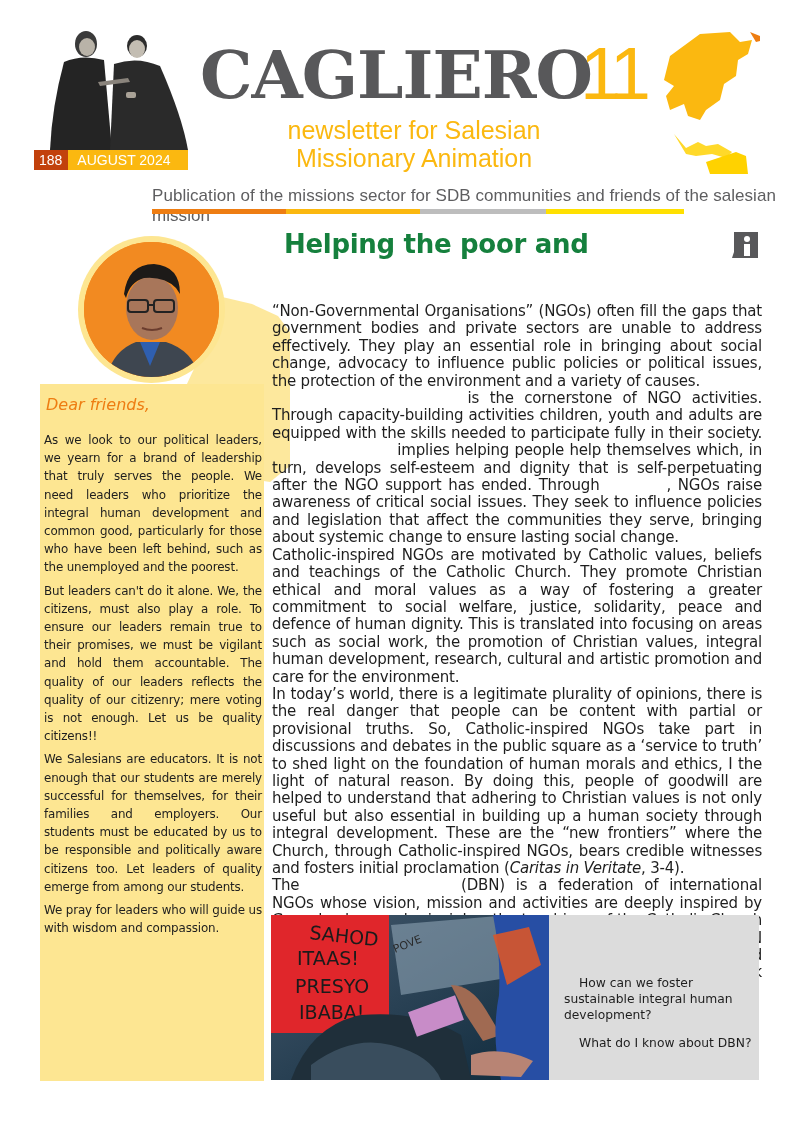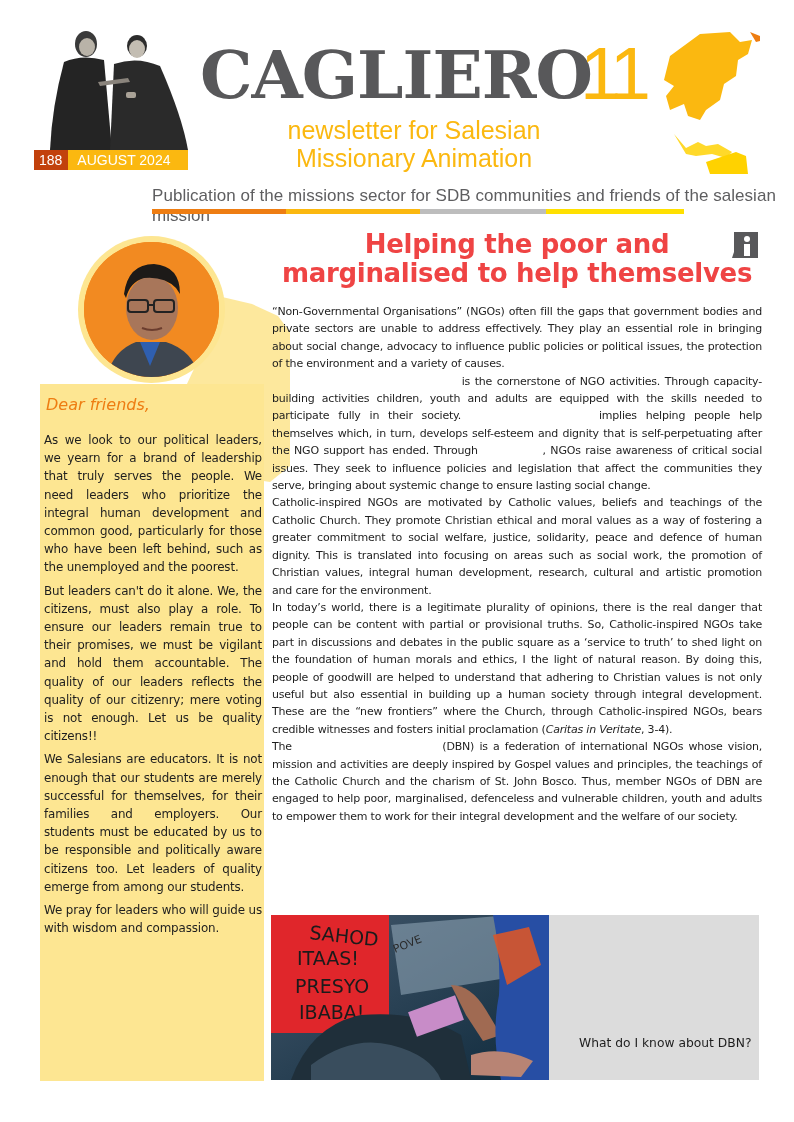--- a/index.html
+++ b/index.html
@@ -24,23 +24,23 @@
   
   .sidebar { position: absolute; left: 40px; top: 384px; width: 224px; height: 697px; background: #fde692; }
   .sidebar-map { position: absolute; left: 40px; top: 236px; width: 250px; height: 850px; }
   .portrait-ring { position: absolute; left: 78px; top: 236px; width: 147px; height: 147px; border-radius: 50%; background: #fde692; }
   .portrait { position: absolute; left: 84px; top: 242px; width: 135px; height: 135px; border-radius: 50%; background: #f28a21; overflow: hidden; }
   .greeting { position: absolute; left: 46px; top: 395px; font-family: "DejaVu Sans", sans-serif; font-style: italic; font-size: 16px; color: #ee7d12; }
   .letter { position: absolute; left: 44px; top: 431px; width: 218px; font-family: "DejaVu Sans", sans-serif; font-size: 11.9px; line-height: 18.2px; color: #1e1e1e; text-align: justify; letter-spacing: -0.15px; }
   .letter p { margin-bottom: 5px; }
 
   
-  .article-title { position: absolute; left: 272px; top: 230px; width: 490px; font-family: "DejaVu Sans", sans-serif; font-weight: bold; font-size: 26px; line-height: 29px; color: #ef4444; letter-spacing: -0.3px; text-align: center; }
+  .article-title { position: absolute; left: 284px; top: 230px; width: 490px; font-family: "DejaVu Sans", sans-serif; font-weight: bold; font-size: 26px; line-height: 29px; color: #15803d; letter-spacing: -0.3px; }
   .info-icon { position: absolute; left: 730px; top: 230px; width: 30px; height: 30px; }
-  .article-body { position: absolute; left: 272px; top: 303px; width: 490px; font-family: "DejaVu Sans", sans-serif; font-size: 11px; line-height: 17.4px; color: #1e1e1e; text-align: justify; letter-spacing: -0.2px; }
+  .article-body { position: absolute; left: 272px; top: 303px; width: 490px; font-family: "DejaVu Sans", sans-serif; font-size: 15px; line-height: 17.4px; color: #1e1e1e; text-align: justify; letter-spacing: -0.2px; }
   .article-body p { margin: 0; }
   .gap { display: inline-block; }
 
   
   .photo { position: absolute; left: 271px; top: 915px; width: 278px; height: 165px; overflow: hidden; background: #1d3950; }
   .question-box { position: absolute; left: 549px; top: 915px; width: 210px; height: 165px; background: #dcdcdc; }
   .question { position: absolute; left: 15px; width: 190px; font-family: "DejaVu Sans", sans-serif; font-size: 12.3px; line-height: 16px; color: #1e1e1e; text-indent: 15px; }
 </style>
 </head>
 <body>
@@ -107,21 +107,20 @@
 <div class="greeting">Dear friends,</div>
 <div class="letter">
   <p>As we look to our political leaders, we yearn for a brand of leadership that truly serves the people. We need leaders who prioritize the integral human development and common good, particularly for those who have been left behind, such as the unemployed and the poorest.</p>
   <p>But leaders can't do it alone. We, the citizens, must also play a role. To ensure our leaders remain true to their promises, we must be vigilant and hold them accountable. The quality of our leaders reflects the quality of our citizenry; mere voting is not enough. Let us be quality citizens!!</p>
   <p>We Salesians are educators. It is not enough that our students are merely successful for themselves, for their families and employers. Our students must be educated by us to be responsible and politically aware citizens too. Let leaders of quality emerge from among our students.</p>
   <p>We pray for leaders who will guide us with wisdom and compassion.</p>
 </div>
 
 <div class="article-title">
   <div>Helping the poor and</div>
-  <div>marginalised to help themselves</div>
 </div>
 <svg class="info-icon" viewBox="0 0 30 30">
   <path d="M4 2 L28 2 L28 28 L2 28 L4 22 Z" fill="#58585a"></path>
   <circle cx="17" cy="9" r="3" fill="#ffffff"></circle>
   <rect x="14" y="14" width="6" height="12" fill="#ffffff"></rect>
 </svg>
 
 <div class="article-body">
   <p>“Non-Governmental Organisations” (NGOs) often fill the gaps that government bodies and private sectors are unable to address effectively. They play an essential role in bringing about social change, advocacy to influence public policies or political issues, the protection of the environment and a variety of causes.</p>
   <p><span class="gap" style="width:185px"></span> <span>is the cornerstone of NGO activities. Through capacity-building activities children, youth and adults are equipped with the skills needed to participate fully in their society.</span> <span class="gap" style="width:120px"></span> <span>implies helping people help themselves which, in turn, develops self-esteem and dignity that is self-perpetuating after the NGO support has ended. Through</span> <span class="gap" style="width:60px"></span><span>, NGOs raise awareness of critical social issues. They seek to influence policies and legislation that affect the communities they serve, bringing about systemic change to ensure lasting social change.</span></p>
@@ -149,14 +148,15 @@
     <path d="M20 165 Q40 110 90 100 Q150 95 190 120 L200 165 Z" fill="#1f2f3a"></path>
     <path d="M40 150 Q80 120 120 130 Q160 140 170 165 L40 165 Z" fill="#4b6275" opacity="0.6"></path>
     <rect x="140" y="88" width="50" height="26" fill="#c88cc8" transform="rotate(-20 165 101)"></rect>
     <path d="M180 70 Q200 70 215 95 L230 120 L212 126 L195 100 Z" fill="#a06a52"></path>
     <path d="M222 0 L278 0 L278 165 L230 165 Q220 120 228 80 Q230 40 222 0 Z" fill="#274ea4"></path>
     <path d="M222 20 L258 12 L270 50 L236 70 Z" fill="#d9572a" opacity="0.9"></path>
     <path d="M200 140 Q230 130 262 146 L250 162 L200 160 Z" fill="#b88474"></path>
   </svg>
 </div>
 <div class="question-box">
+  <div class="question" style="top:60px">How can we foster sustainable integral human development?</div>
   <div class="question" style="top:120px">What do I know about DBN?</div>
 </div>
 
 </body></html>

